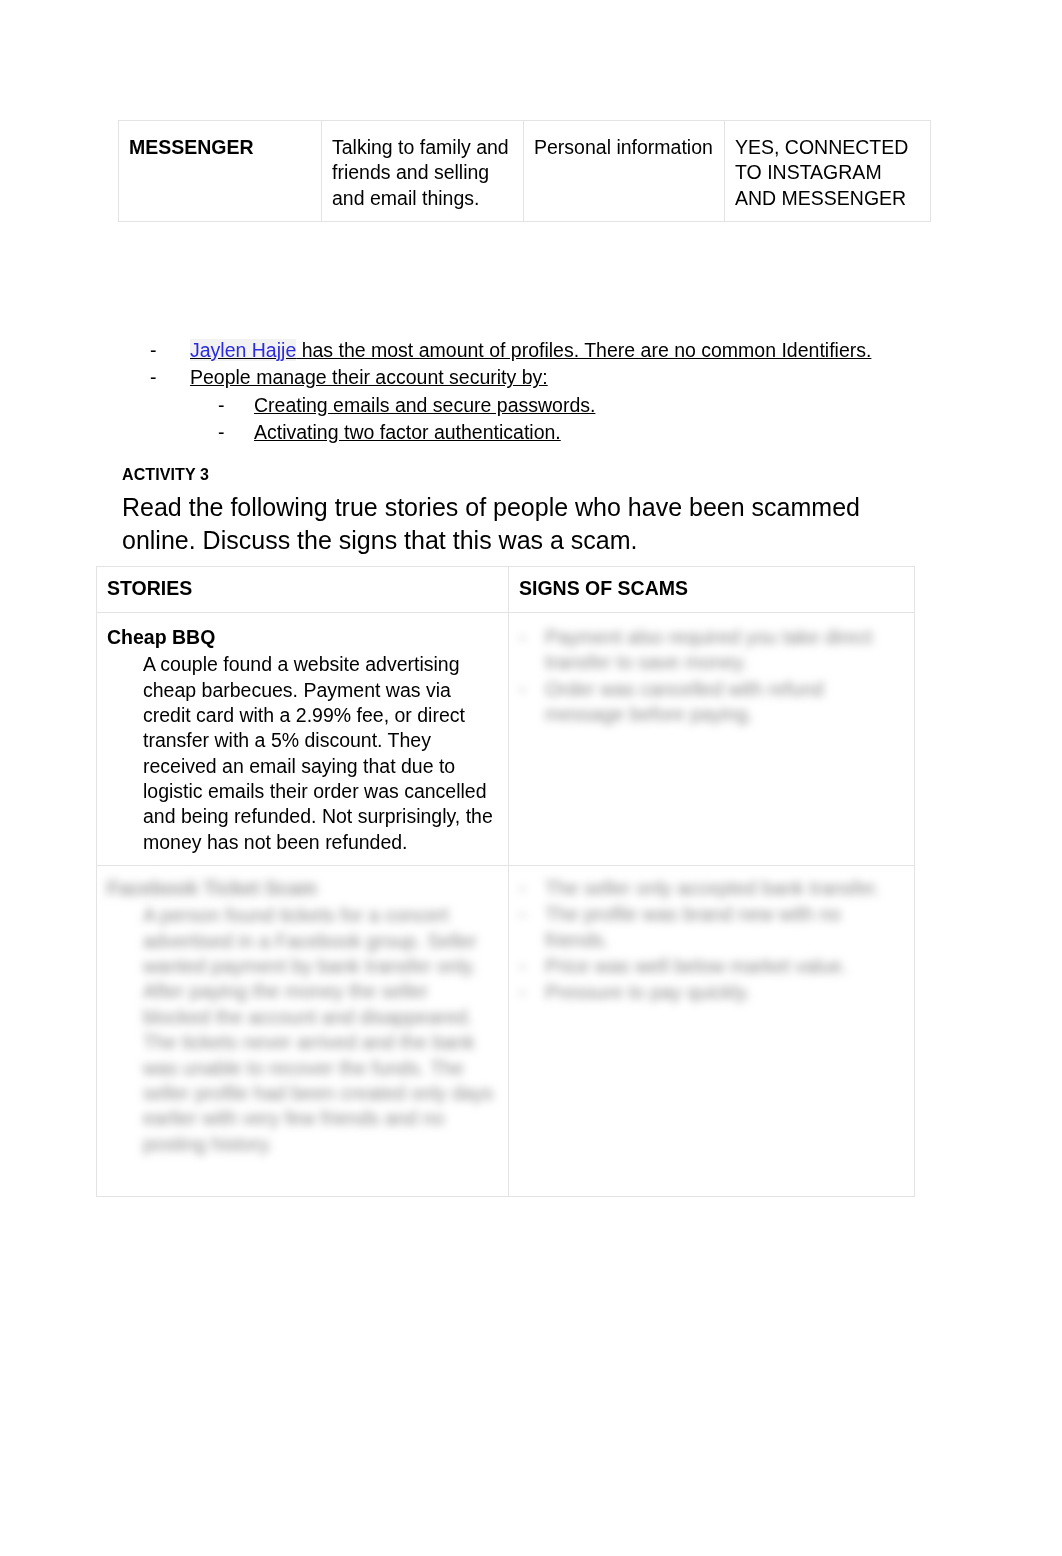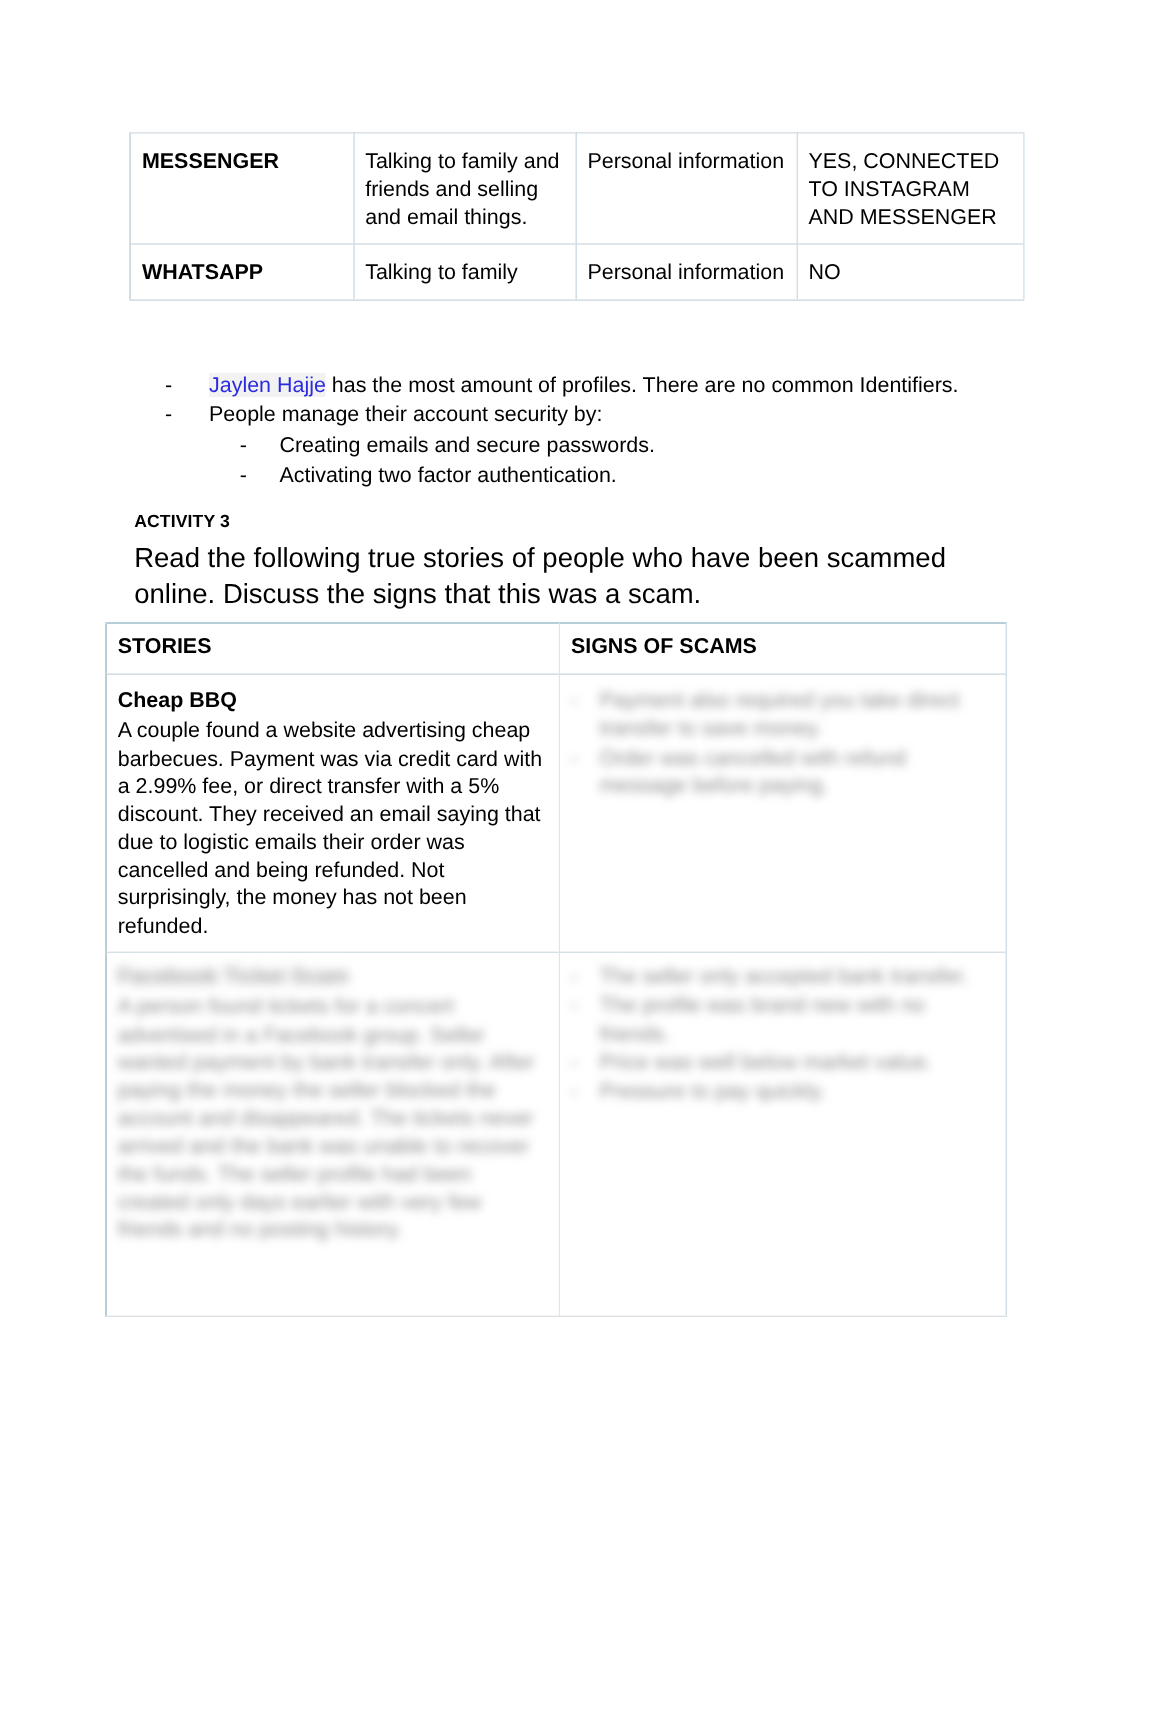--- a/index.html
+++ b/index.html
@@ -23,21 +23,22 @@
     width: 1062px;
     height: 1556px;
     background: #ffffff;
   }
 
   
   .doc-table {
     position: absolute;
     border-collapse: collapse;
     table-layout: fixed;
-    background: #0369a1;
+    background: #a3a3a3;
+    border-radius: 14px;
   }
   .doc-table td, .doc-table th {
     border: 1px solid #e3e3e3;
     vertical-align: top;
     padding: 8px 10px 10px 10px;
     font-size: 19.5px;
     line-height: 1.30;
     font-weight: normal;
     text-align: left;
     background: #ffffff;
@@ -77,21 +78,21 @@
     margin-bottom: 2px;
   }
   .li-row .dash {
     width: 14px;
     flex: 0 0 14px;
     text-align: left;
   }
   .li-row.lvl1 .gap { width: 26px; flex: 0 0 26px; }
   .li-row.lvl2 { margin-left: 68px; }
   .li-row.lvl2 .gap { width: 22px; flex: 0 0 22px; }
-  .li-row .txt { flex: 1 1 auto; }
+  .li-row .txt { flex: 1 1 auto; text-decoration: underline; }
   .hl-name {
     color: #2a2ae0;
     background: #f2f2f2;
   }
 
   
   #activity-heading {
     position: absolute;
     left: 122px;
     top: 466px;
@@ -117,21 +118,21 @@
   #stories-table col.s1 { width: 412px; }
   #stories-table col.s2 { width: 406px; }
   #stories-table th { height: 26px; padding-top: 9px; }
   #stories-table td.story-cell { height: 196px; padding-top: 12px; }
   #stories-table td.story-cell-2 { height: 310px; padding-top: 10px; }
   .story-title {
     font-weight: bold;
     display: block;
     margin-bottom: 2px;
   }
-  .story-body { display: block; }
+  .story-body { display: block; margin-left: 36px; }
 
   
   .redacted {
     color: rgba(120,120,120,0.85);
     filter: blur(4.2px);
     -webkit-filter: blur(4.2px);
     user-select: none;
   }
   .redacted-strong {
     color: rgba(130,130,130,0.8);
@@ -164,26 +165,20 @@
         <col class="c3">
         <col class="c4">
     </colgroup>
     <tbody>
       <tr class="tall">
         <td class="bold-cell">MESSENGER</td>
         <td>Talking to family and friends and selling and email things.</td>
         <td>Personal information</td>
         <td>YES, CONNECTED TO INSTAGRAM AND MESSENGER</td>
       </tr>
-      <tr class="short">
-        <td class="bold-cell">WHATSAPP</td>
-        <td>Talking to family</td>
-        <td>Personal information</td>
-        <td>NO</td>
-      </tr>
     </tbody>
   </table>
 
   <div id="notes-list">
 
     <div class="li-row lvl1">
       <span class="dash">-</span>
       <span class="gap"></span>
       <span class="txt"><span class="hl-name">Jaylen Hajje</span><span> has the most amount of profiles. There are no common Identifiers.</span></span>
     </div>

